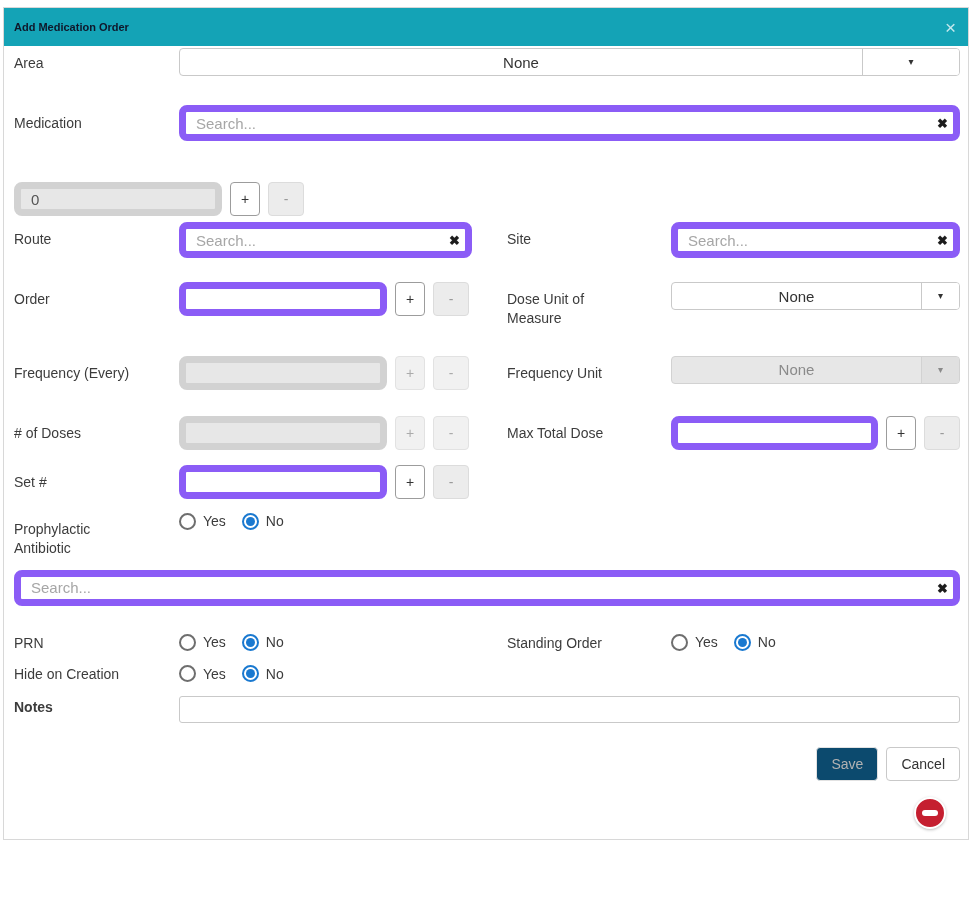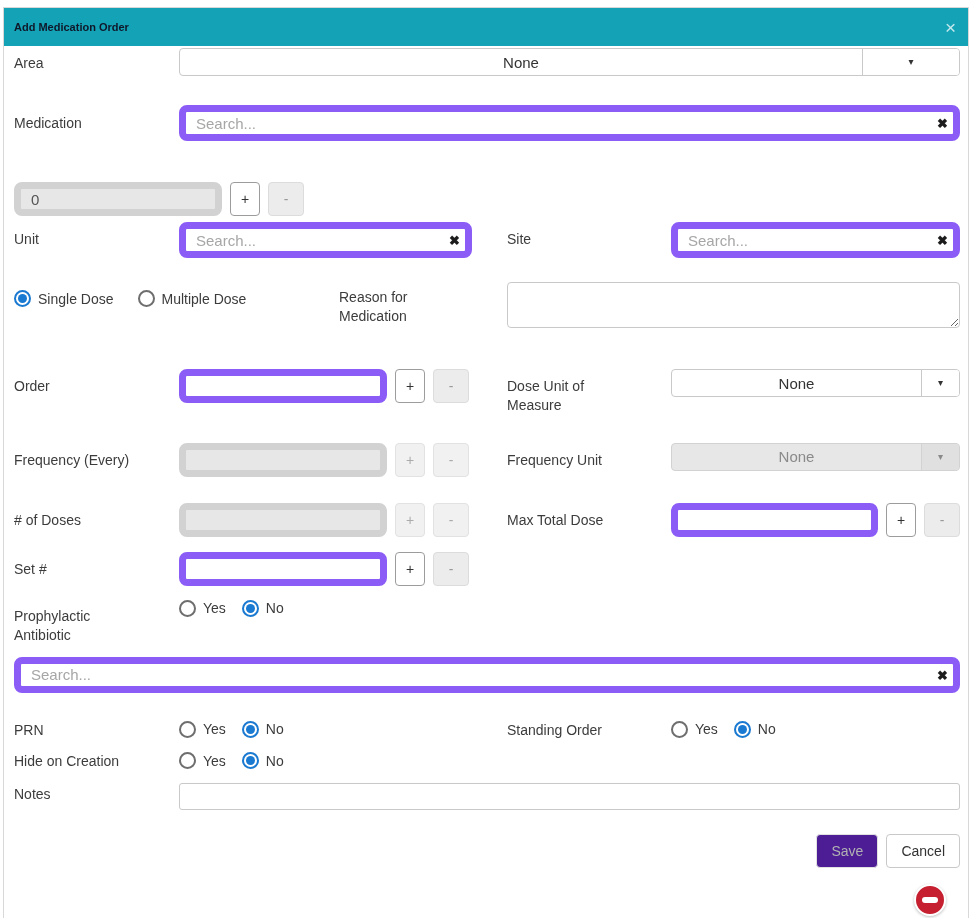--- a/index.html
+++ b/index.html
@@ -28,21 +28,21 @@
   }
   .modal-title { color: #0f172a; font-size: 11px; font-weight: bold; }
   .close-x { color: rgba(255,255,255,.75); font-size: 19px; line-height: 1; cursor: pointer; }
   .body { padding: 2px 8px 0 10px; }
 
   .row { display: flex; align-items: flex-start; }
   .row.center { align-items: flex-start; }
   .lbl { font-size: 14px; color: #3c3c3c; line-height: 1.35; }
   .lbl1 { width: 165px; flex-shrink: 0; }
   .lbl2 { width: 164px; flex-shrink: 0; }
-  .pt9 { padding-top: 9px; } .pt8 { padding-top: 8px; } .pt6 { padding-top: 6px; } .pt2 { padding-top: 2px; }
+  .pt9 { padding-top: 9px; } .pt8 { padding-top: 8px; } .pt6 { padding-top: 6px; } .pt2 { padding-top: 2px; font-weight: bold; }
   .zone1 { width: 328px; flex-shrink: 0; display: flex; align-items: center; }
   .zone2 { flex: 1; display: flex; align-items: center; }
   .zone-full { flex: 1; }
   .wrap105 { display: block; max-width: 105px; }
   .wrap112 { display: block; max-width: 112px; }
   .wrap125 { display: block; max-width: 125px; margin-top: 7px; }
 
   .mb29{margin-bottom:29px}.mb30{margin-bottom:41px}.mb28{margin-bottom:28px}
   .mb26{margin-bottom:26px}.mb24{margin-bottom:24px}.mb6{margin-bottom:6px}
   .mb15{margin-bottom:15px}.mb14{margin-bottom:14px}.mb13{margin-bottom:13px}
@@ -120,21 +120,21 @@
   .notes-input {
     height: 27px; width: 100%; border: 1px solid #c9c9c9; border-radius: 3px;
     font-family: inherit; font-size: 14px; padding: 0 8px; outline: none;
   }
 
   .btn-row { display: flex; justify-content: flex-end; gap: 8px; margin-top: 24px; }
   .btn {
     height: 34px; padding: 0 14px; border-radius: 4px;
     font-family: inherit; font-size: 14px; cursor: pointer;
   }
-  .btn-save { background: #4c1d95; border: 1px solid #e2e2e2; color: #b2b2b2; }
+  .btn-save { background: #0c4a6e; border: 1px solid #e2e2e2; color: #b2b2b2; }
   .btn-cancel { background: #fff; border: 1px solid #c9c9c9; color: #333; }
 
   .fab-row { display: flex; justify-content: flex-end; margin-top: 16px; padding-right: 14px; }
   .blocked-btn {
     width: 32px; height: 32px; border-radius: 50%;
     background: var(--danger, #c51f30);
     position: relative; cursor: pointer; border: 2px solid #fff;
     box-shadow: 0 1px 3px rgba(0,0,0,.25);
   }
   .blocked-btn::after {
@@ -176,54 +176,36 @@
 
     <div class="row mb6">
       <div class="zone1">
         <input class="input stepper-input disabled-input" type="text" value="0" style="">
         <button class="step-btn step-plus">+</button>
         <button class="step-btn step-minus">-</button>
       </div>
     </div>
 
     <div class="row mb24">
-      <div class="lbl lbl1 pt8">Unit</div>
+      <div class="lbl lbl1 pt8">Route</div>
       <div class="zone1">
         <div class="search-wrap sw293">
           <input class="input" type="text" placeholder="Search..." style="">
           <span class="clear-x">✖</span>
         </div>
       </div>
       <div class="lbl lbl2 pt8">Site</div>
       <div class="zone2">
         <div class="search-wrap swflex">
           <input class="input" type="text" placeholder="Search..." style="">
           <span class="clear-x">✖</span>
         </div>
       </div>
     </div>
 
-    <div class="row mb30">
-      <div class="radio-zone rz-dose">
-        <div class="radio-option">
-          <span class="radio sel"></span>
-          <span class="radio-lbl">Single Dose</span>
-        </div>
-        <div class="radio-option">
-          <span class="radio"></span>
-          <span class="radio-lbl">Multiple Dose</span>
-        </div>
-      </div>
-      <div class="lbl reason-lbl">
-        <span class="wrap112">Reason for Medication</span>
-      </div>
-      <div class="zone2">
-        <textarea class="reason-ta" style=""></textarea>
-      </div>
-    </div>
 
     <div class="row mb28">
       <div class="lbl lbl1 pt8">Order</div>
       <div class="zone1">
         <input class="input stepper-input" type="text" style="">
         <button class="step-btn step-plus">+</button>
         <button class="step-btn step-minus">-</button>
       </div>
       <div class="lbl lbl2 pt8">
         <span class="wrap105">Dose Unit of Measure</span>

